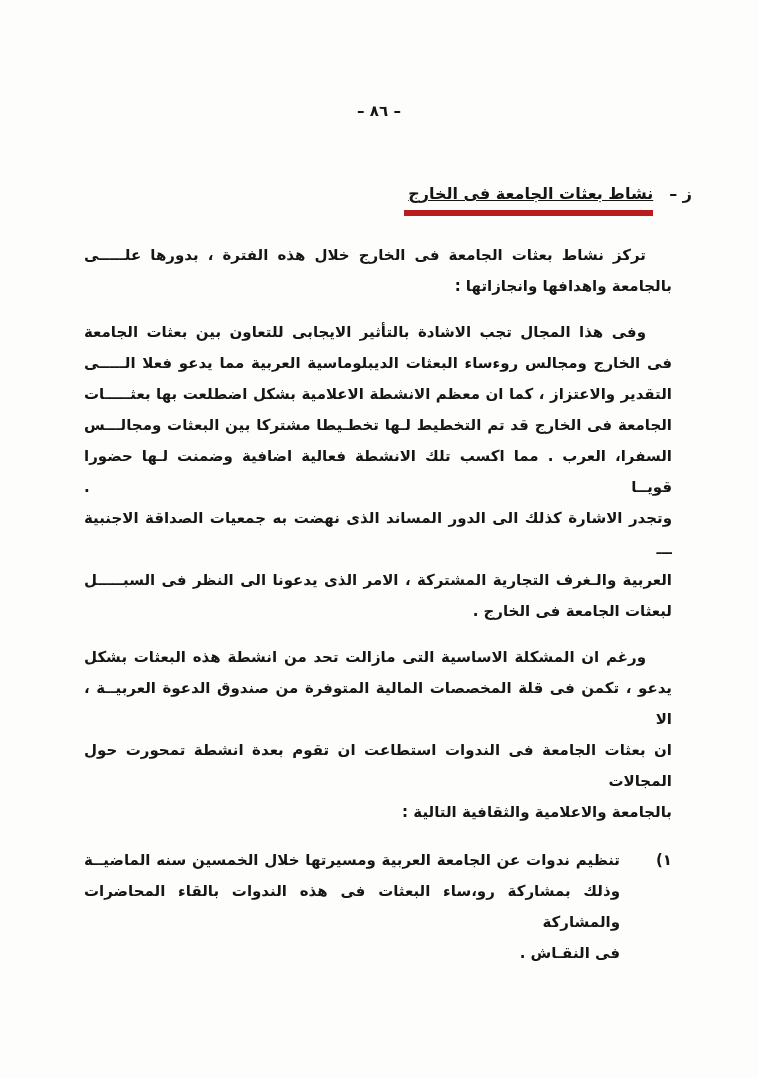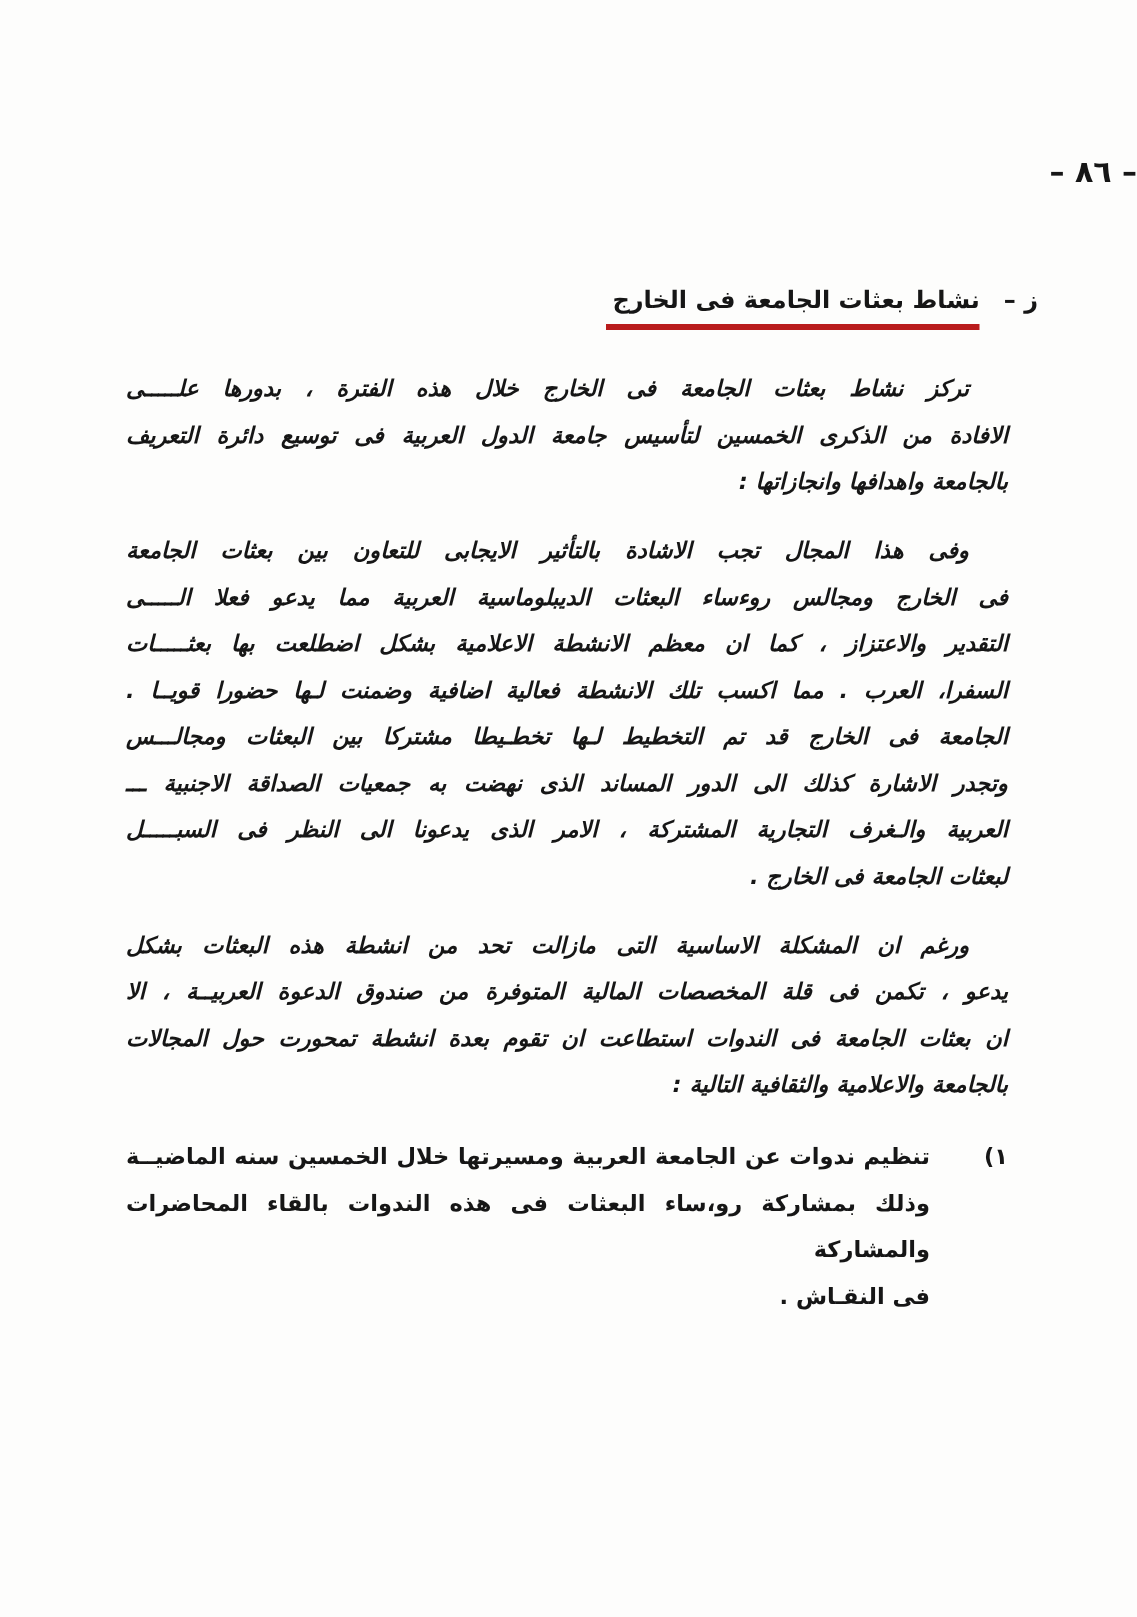--- a/index.html
+++ b/index.html
@@ -12,40 +12,42 @@
     width:758px;
     height:1078px;
     background:#fdfdfc;
     color:#161616;
     direction:rtl;
     overflow:hidden;
     font-weight:700;
   }
   .page-number{
     padding-top:102px;
-    font-size:20px;
+    text-align:center;
+    font-size:15px;
     letter-spacing:2px;
   }
   .heading-row{
     margin:64px 66px 0 0;
     display:flex;
     align-items:flex-start;
     gap:16px;
     font-size:16px;
   }
   .heading-title{
-    border-bottom:4px solid #b91c1c;
+    border-bottom:6px solid #b91c1c;
     padding-bottom:7px;
     padding-left:4px;
+    text-decoration:underline;
   }
   .doc-body{
     margin:24px 86px 0 84px;
     font-size:15px;
   }
-  .para{margin:0 0 15px 0;font-style:italic;}
+  .para{margin:0 0 15px 0;}
   .line{
     line-height:31px;
     text-align:justify;
     text-align-last:justify;
   }
   .line.last{text-align-last:right;}
   .line.first-indent{padding-right:26px;}
   .list-item{
     display:flex;
     margin-top:17px;
@@ -67,29 +69,28 @@
 
   <div class="heading-row">
     <span class="heading-marker">ز –</span>
     <span class="heading-title">نشاط بعثات الجامعة فى الخارج</span>
   </div>
 
   <div class="doc-body">
     <div id="paras">
         <div class="para">
           <div class="line first-indent">تركز نشاط بعثات الجامعة فى الخارج خلال هذه الفترة ، بدورها علـــــى</div>
-          <div class="line">الافادة من الذكرى الخمسين لتأسيس جامعة الدول العربية فى توسيع دائرة التعريف</div>
           <div class="line last">بالجامعة واهدافها وانجازاتها :</div>
         </div>
         <div class="para">
           <div class="line first-indent">وفى هذا المجال تجب الاشادة بالتأثير الايجابى للتعاون بين بعثات الجامعة</div>
           <div class="line">فى الخارج ومجالس روءساء البعثات الديبلوماسية العربية مما يدعو فعلا الـــــى</div>
           <div class="line">التقدير والاعتزاز ، كما ان معظم الانشطة الاعلامية بشكل اضطلعت بها بعثـــــات</div>
+          <div class="line">الجامعة فى الخارج قد تم التخطيط لـها تخطـيطا مشتركا بين البعثات ومجالـــس</div>
           <div class="line">السفرا، العرب . مما اكسب تلك الانشطة فعالية اضافية وضمنت لـها حضورا قويــا .</div>
-          <div class="line">الجامعة فى الخارج قد تم التخطيط لـها تخطـيطا مشتركا بين البعثات ومجالـــس</div>
           <div class="line">وتجدر الاشارة كذلك الى الدور المساند الذى نهضت به جمعيات الصداقة الاجنبية ـــ</div>
           <div class="line">العربية والـغرف التجارية المشتركة ، الامر الذى يدعونا الى النظر فى السبـــــل</div>
           <div class="line last">لبعثات الجامعة فى الخارج .</div>
         </div>
         <div class="para">
           <div class="line first-indent">ورغم ان المشكلة الاساسية التى مازالت تحد من انشطة هذه البعثات بشكل</div>
           <div class="line">يدعو ، تكمن فى قلة المخصصات المالية المتوفرة من صندوق الدعوة العربيــة ، الا</div>
           <div class="line">ان بعثات الجامعة فى الندوات استطاعت ان تقوم بعدة انشطة تمحورت حول المجالات</div>
           <div class="line last">بالجامعة والاعلامية والثقافية التالية :</div>
         </div>

